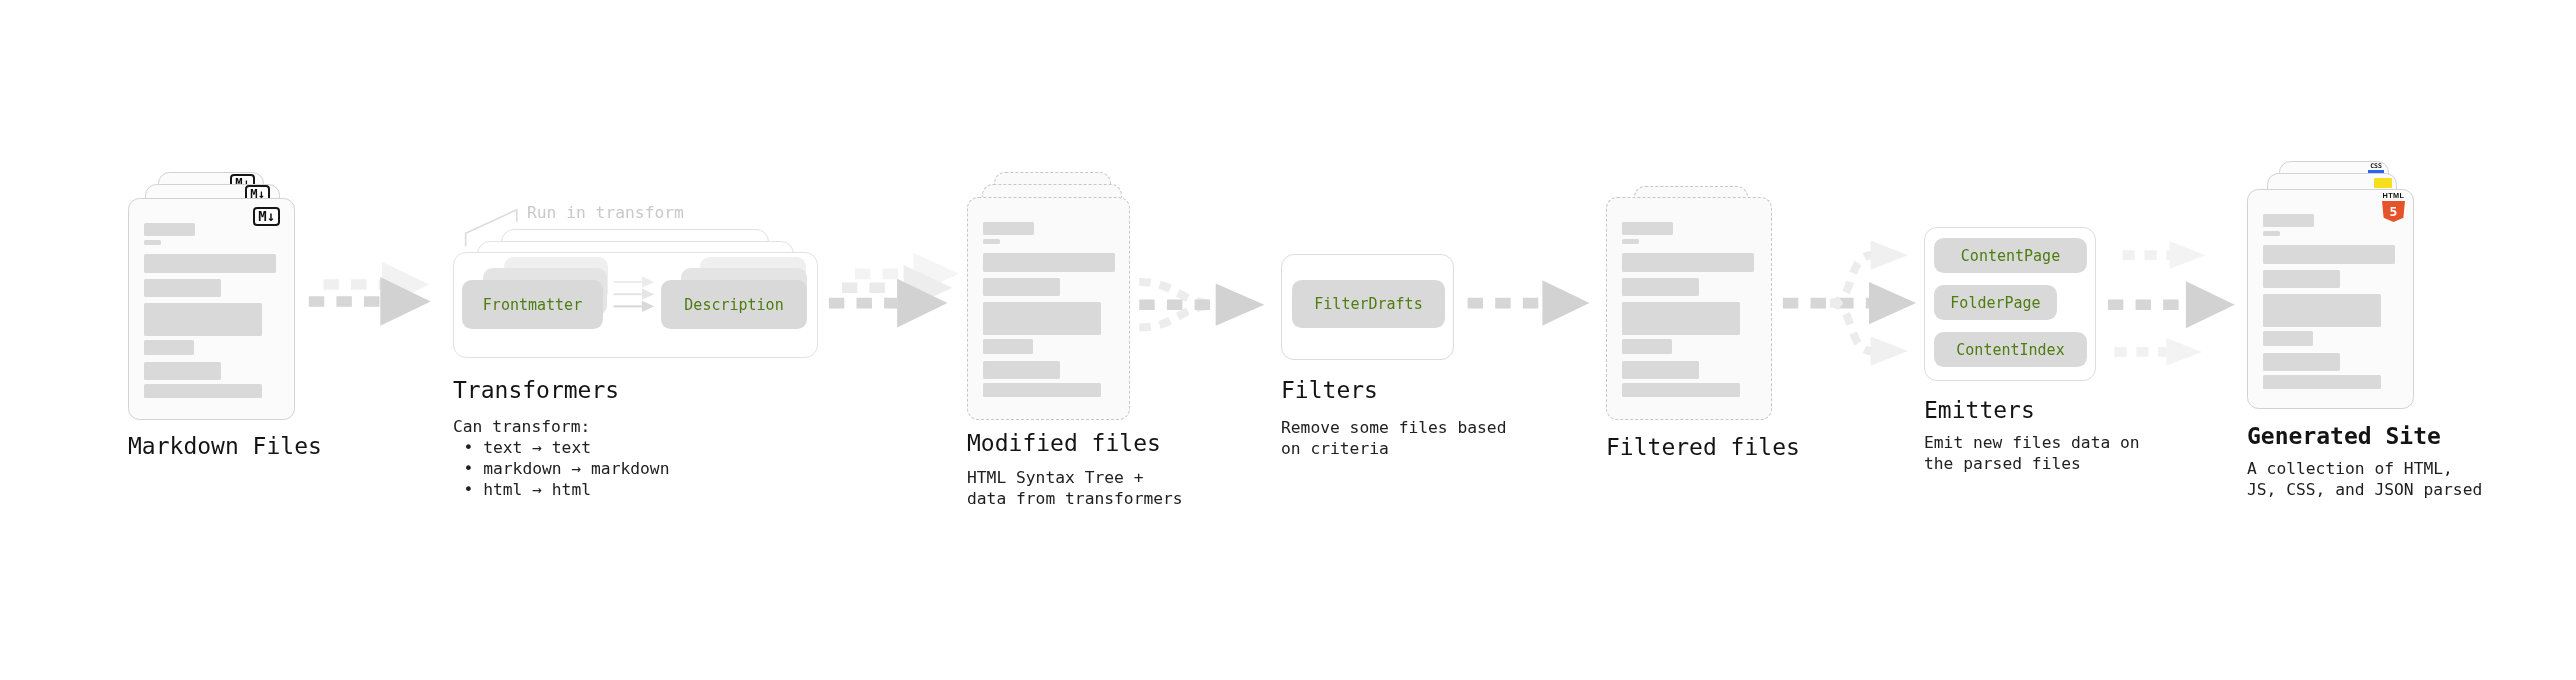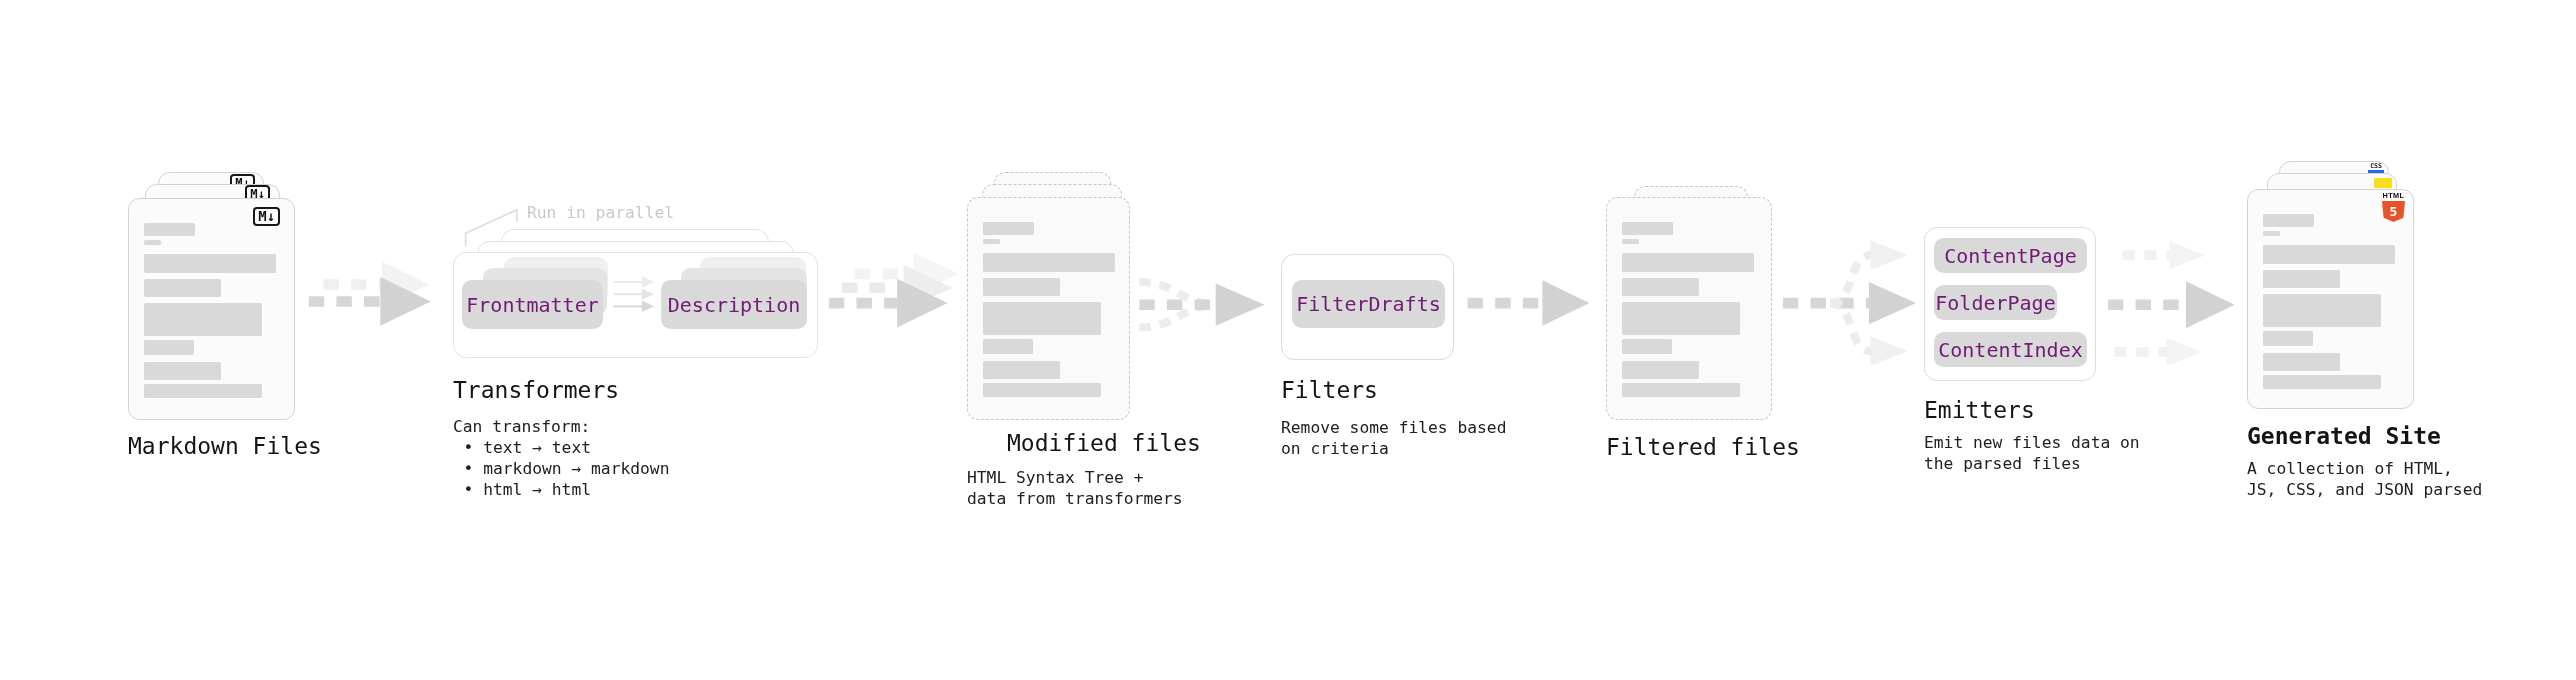--- a/index.html
+++ b/index.html
@@ -29,21 +29,21 @@
   .css-badge .css-bar{height:2.4px;background:#2965f1;width:16.3px;margin:0.8px auto 0;}
   .html5-badge{position:absolute;width:23px;text-align:center;}
   .html5-badge .h5-text{font-size:7.3px;font-weight:bold;letter-spacing:0.4px;color:#111;line-height:8.1px;font-family:"Liberation Sans",sans-serif;}
   .html5-badge .h5-shield{margin-top:0.8px;width:23px;height:21px;background:#e5532a;
     clip-path:polygon(0 0,100% 0,93% 80%,50% 100%,7% 80%);
     color:#fff;font-size:13px;font-weight:bold;display:flex;align-items:center;justify-content:center;}
   
   .box{position:absolute;background:#ffffff;border:1.6px solid #e2e2e2;border-radius:13px;box-sizing:border-box;}
   .box.solid{border-color:#dcdcdc;}
   .chip{position:absolute;background:#d9d9d9;border-radius:9.8px;display:flex;align-items:center;justify-content:center;
-    font-size:20px;color:#701a75;white-space:nowrap;}
+    font-size:15px;color:#4d7c0f;white-space:nowrap;}
   .chip.ghost1{background:#e4e4e4;}
   .chip.ghost2{background:#efefef;}
   
   .label{position:absolute;font-size:23px;line-height:28px;color:#141414;white-space:nowrap;}
   .sub{position:absolute;font-size:16.3px;line-height:21px;color:#202020;white-space:nowrap;}
   .sub .bullet{padding-left:10.6px;}
   .note{position:absolute;font-size:16.3px;color:#c9c9c9;white-space:nowrap;}
   .arrows{position:absolute;left:0;top:0;pointer-events:none;}
 </style>
 </head>
@@ -76,21 +76,21 @@
     <div class="box" style="left:453px;top:252px;width:365px;height:106px;"></div>
 
     <div class="chip ghost2" style="left:504px;top:257px;width:104px;height:45px;"></div>
     <div class="chip ghost1" style="left:483px;top:268px;width:124px;height:47px;"></div>
     <div class="chip" style="left:462px;top:280px;width:141px;height:49px;">Frontmatter</div>
 
     <div class="chip ghost2" style="left:700px;top:257px;width:106px;height:45px;"></div>
     <div class="chip ghost1" style="left:681px;top:268px;width:126px;height:47px;"></div>
     <div class="chip" style="left:661px;top:280px;width:146px;height:49px;">Description</div>
 
-    <div class="note" style="left:527px;top:203px;">Run in parallel</div>
+    <div class="note" style="left:527px;top:203px;">Run in transform</div>
 
     <div class="label" style="left:453px;top:376px;">Transformers</div>
     <div class="sub" style="left:453px;top:416px;">
       <div>Can transform:</div>
       <div class="bullet">• text → text</div>
       <div class="bullet">• markdown → markdown</div>
       <div class="bullet">• html → html</div>
     </div>
   </div>
 
@@ -100,21 +100,21 @@
     <div class="card dashed" style="left:967px;top:197px;width:163px;height:223px;">
       <div class="bar b1"></div>
       <div class="bar b2"></div>
       <div class="bar b3"></div>
       <div class="bar b4"></div>
       <div class="bar b5"></div>
       <div class="bar b6"></div>
       <div class="bar b7"></div>
       <div class="bar b8"></div>
     </div>
-    <div class="label" style="left:967px;top:429px;margin-left:40px;">Modified files</div>
+    <div class="label" style="left:967px;top:429px;">Modified files</div>
     <div class="sub" style="left:967px;top:467px;">
       <div>HTML Syntax Tree +</div>
       <div>data from transformers</div>
     </div>
   </div>
 
   <div>
     <div class="box solid" style="left:1281px;top:254px;width:173px;height:106px;"></div>
     <div class="chip" style="left:1292px;top:280px;width:153px;height:48px;">FilterDrafts</div>
     <div class="label" style="left:1281px;top:376px;">Filters</div>

